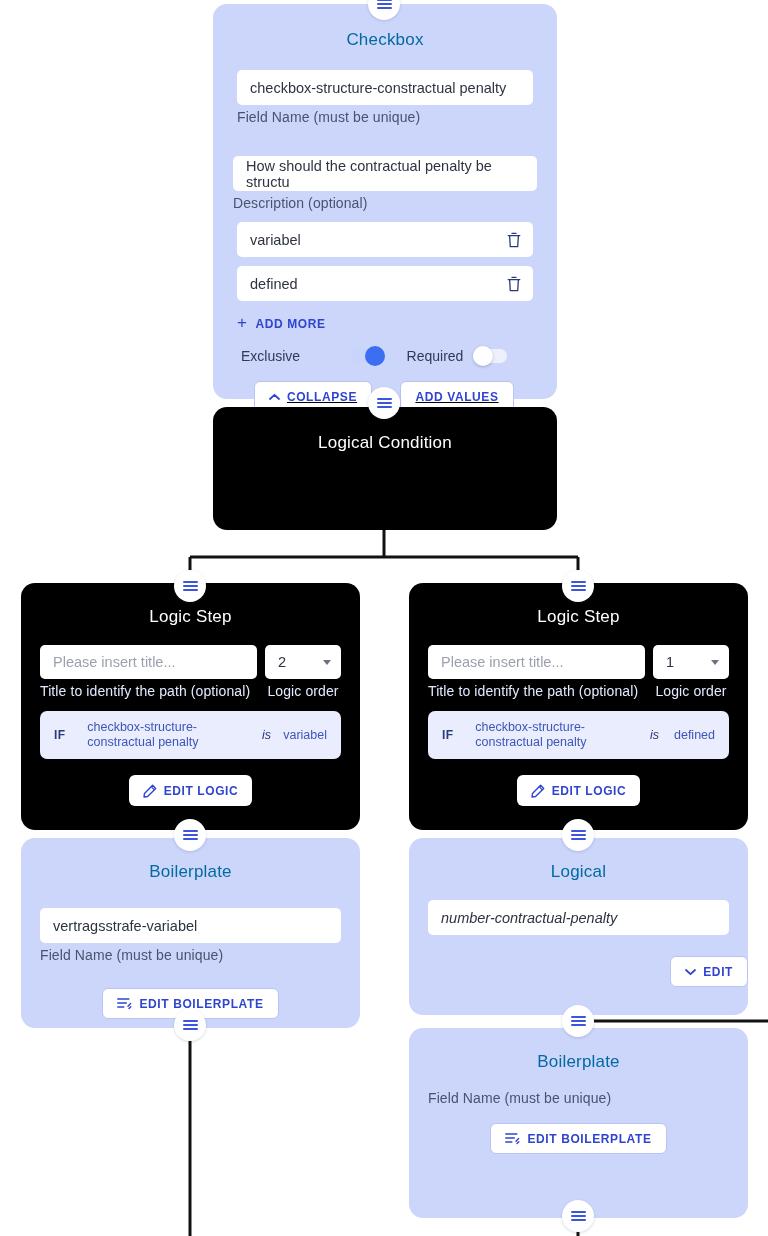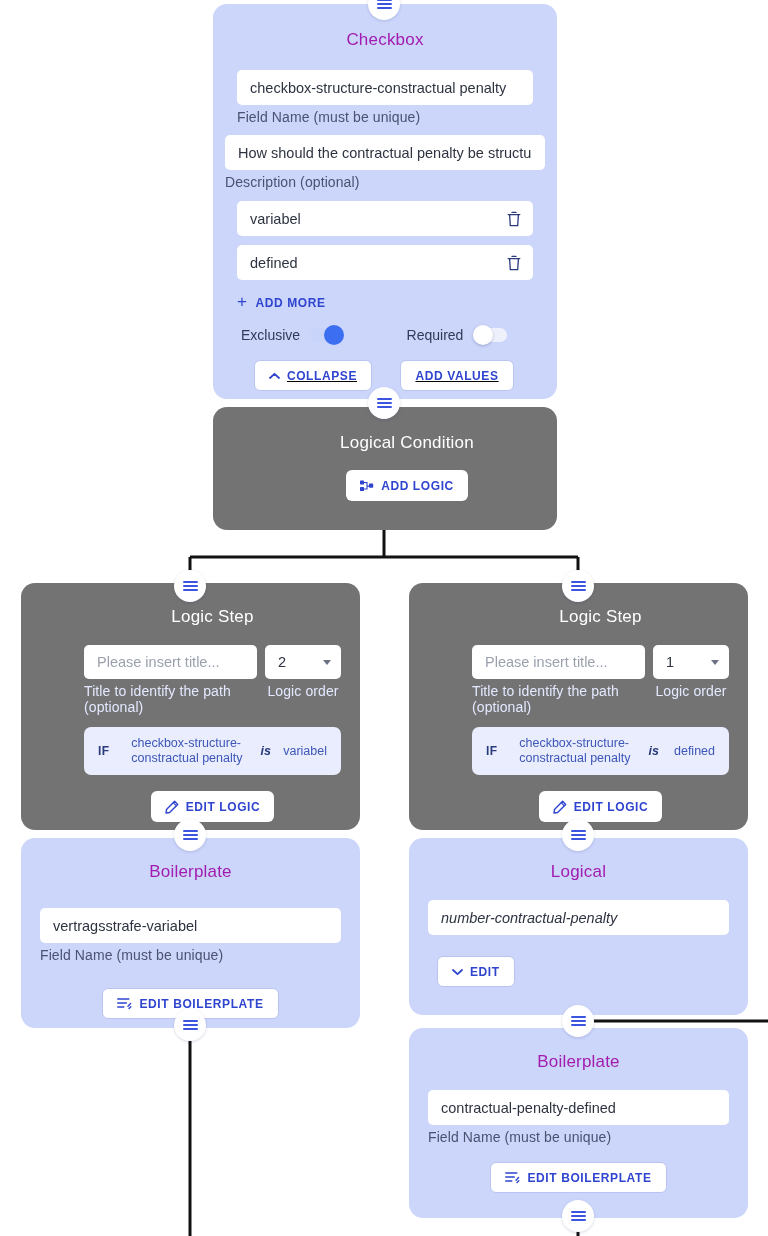--- a/index.html
+++ b/index.html
@@ -14,29 +14,29 @@
   
   .wires { position: absolute; inset: 0; width: 768px; height: 1236px; z-index: 1; }
 
   
   .card {
     position: absolute;
     border-radius: 14px;
     z-index: 2;
   }
   .card.light  { background: #ccd6fb; }
-  .card.medium { background: #737373; padding-left: 44px; }
+  .card.medium { background: #000000; }
 
   .card-title {
     text-align: center;
     font-size: 17px;
     font-weight: 400;
     letter-spacing: .2px;
   }
-  .light .card-title  { color: #a21caf; }
+  .light .card-title  { color: #0369a1; }
   .medium .card-title { color: #ffffff; }
 
   
   .handle {
     position: absolute;
     width: 32px; height: 32px;
     border-radius: 50%;
     background: #ffffff;
     box-shadow: 0 1px 3px rgba(40,50,110,.18);
     display: flex; align-items: center; justify-content: center;
@@ -143,21 +143,21 @@
     border-radius: 7px;
     display: flex; align-items: center;
     padding: 9px 14px;
     min-height: 44px;
   }
   .cond .kw { color: #2a3a7a; font-size: 12px; font-weight: 700; letter-spacing:.3px; }
   .cond .fieldname {
     color: #3d56b8; font-size: 12.5px; line-height: 15px;
     flex: 1; padding: 0 10px 0 22px;
   }
-  .cond .op { color: #2a3a7a; font-size: 12.5px; font-weight: 700; font-style: italic; }
+  .cond .op { color: #2a3a7a; font-size: 12.5px; font-weight: 400; font-style: italic; }
   .cond .val { color: #3d56b8; font-size: 12.5px; text-align: right; min-width: 56px; }
 </style>
 </head>
 <body>
 
 <svg class="wires" viewBox="0 0 768 1236">
 
   <path d="M384,530 L384,557" stroke="#111" stroke-width="3" fill="none"></path>
   <path d="M190,557 L578,557" stroke="#111" stroke-width="3" fill="none"></path>
   <path d="M190,557 L190,578" stroke="#111" stroke-width="3" fill="none"></path>
@@ -171,21 +171,21 @@
 </svg>
 
 <div class="card light" style="left:213px; top:4px; width:344px; height:395px;">
   <div class="card-title" style="margin-top:26px;">Checkbox</div>
 
   <div style="padding:0 24px; margin-top:20px;">
     <div class="tf" style="height:35px;">checkbox-structure-constractual penalty</div>
     <div class="helper">Field Name (must be unique)</div>
   </div>
 
-  <div style="padding:0 12px; margin-top:10px;">
+  <div style="padding:0 20px; margin-top:31px;">
     <div class="tf" style="height:35px;">How should the contractual penalty be structu</div>
     <div class="helper">Description (optional)</div>
   </div>
 
   <div style="padding:0 24px; margin-top:11px;">
     <div class="tf" style="height:35px;">
       <span>variabel</span>
       <svg class="trash" viewBox="0 0 14 16">
         <path d="M1.2,3.6 h11.6 M5,1.4 h4 M2.6,3.6 l0.7,11 h7.4 l0.7,-11" fill="none" stroke="#2a3a7a" stroke-width="1.3" stroke-linecap="round"></path>
       </svg>
@@ -202,21 +202,21 @@
   </div>
 
   <div style="padding:0 24px; margin-top:14px;">
     <span class="addmore">
       <span class="plusglyph">+</span>
       <span>ADD MORE</span>
     </span>
   </div>
 
   <div style="display:flex; padding:0 28px; margin-top:15px;">
-    <div class="togglerow" style="width:148px; justify-content:flex-start;">
+    <div class="togglerow" style="width:148px; justify-content:space-between;">
       <span class="tg-label">Exclusive</span>
       <span class="tg on">
           <span class="knob"></span>
         </span>
     </div>
     <div class="togglerow" style="width:148px; justify-content:center;">
       <span class="tg-label">Required</span>
       <span class="tg off">
           <span class="knob"></span>
         </span>
@@ -243,31 +243,20 @@
 <div class="handle" style="left:368px; top:-12px;">
   <span class="bars">
       <i></i>
       <i></i>
       <i></i>
     </span>
 </div>
 
 <div class="card medium" style="left:213px; top:407px; width:344px; height:123px;">
   <div class="card-title" style="margin-top:26px;">Logical Condition</div>
-  <div style="display:flex; justify-content:center; margin-top:17px;">
-    <button class="btn" style="border:none;">
-      <svg width="14" height="12" viewBox="0 0 14 12">
-        <rect x="0" y="0.5" width="4" height="4" rx="0.6" fill="#2f44cf"></rect>
-        <rect x="0" y="7" width="4" height="4" rx="0.6" fill="#2f44cf"></rect>
-        <rect x="9" y="3.5" width="4.2" height="4.2" rx="0.6" fill="#2f44cf"></rect>
-        <path d="M4,2.5 h3 v3.6 h2 M4,9 h3 V6.1" fill="none" stroke="#2f44cf" stroke-width="1.1"></path>
-      </svg>
-      <span>ADD LOGIC</span>
-    </button>
-  </div>
 </div>
 
 <div class="handle" style="left:368px; top:387px;">
   <span class="bars">
       <i></i>
       <i></i>
       <i></i>
     </span>
 </div>
 
@@ -391,21 +380,21 @@
       <i></i>
       <i></i>
     </span>
 </div>
 
 <div class="card light" style="left:409px; top:838px; width:339px; height:177px;">
   <div class="card-title" style="margin-top:24px;">Logical</div>
   <div style="padding:0 19px; margin-top:18px;font-style:italic;">
     <div class="tf" style="height:35px;">number-contractual-penalty</div>
   </div>
-  <div style="display:flex; justify-content:flex-start; margin-top:21px;padding-left:28px;">
+  <div style="display:flex; justify-content:flex-end; margin-top:21px;">
     <button class="btn">
       <svg width="11" height="8" viewBox="0 0 11 8">
           <path d="M1,2 L5.5,6.2 L10,2" fill="none" stroke="#2f44cf" stroke-width="1.8" stroke-linecap="round" stroke-linejoin="round"></path>
         </svg>
       <span>EDIT</span>
     </button>
   </div>
 </div>
 
 <div class="handle" style="left:562px; top:819px;">
@@ -419,21 +408,20 @@
   <span class="bars">
       <i></i>
       <i></i>
       <i></i>
     </span>
 </div>
 
 <div class="card light" style="left:409px; top:1028px; width:339px; height:190px;">
   <div class="card-title" style="margin-top:24px;">Boilerplate</div>
   <div style="padding:0 19px; margin-top:18px;">
-    <div class="tf" style="height:35px;">contractual-penalty-defined</div>
     <div class="helper">Field Name (must be unique)</div>
   </div>
   <div style="display:flex; justify-content:center; margin-top:17px;">
     <button class="btn">
       <svg width="15" height="13" viewBox="0 0 15 13">
         <path d="M0.8,2 h11 M0.8,6 h8.5 M0.8,10 h6" fill="none" stroke="#2f44cf" stroke-width="1.5" stroke-linecap="round"></path>
         <path d="M11,9.2 l2.6,-2.6 M12,11.6 l1.8,-1.8" fill="none" stroke="#2f44cf" stroke-width="1.4" stroke-linecap="round"></path>
       </svg>
       <span>EDIT BOILERPLATE</span>
     </button>

